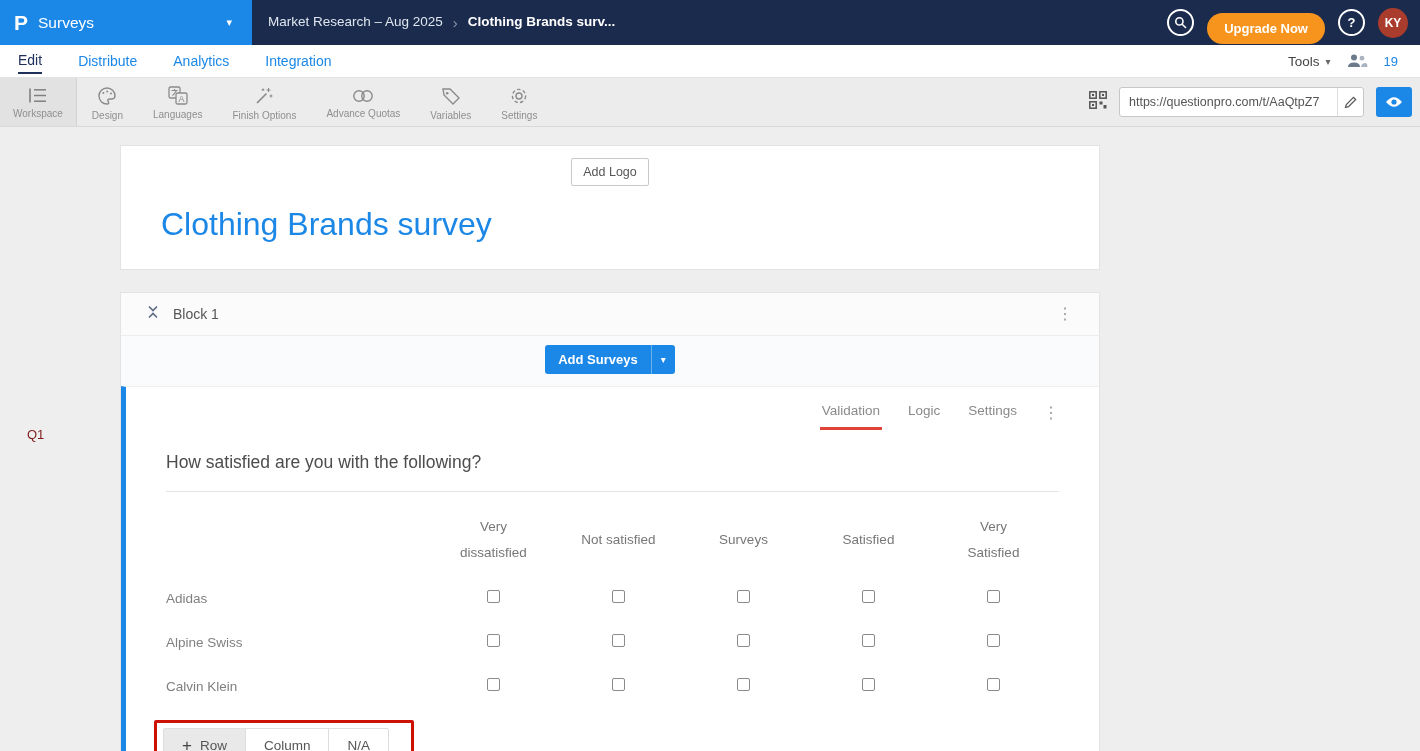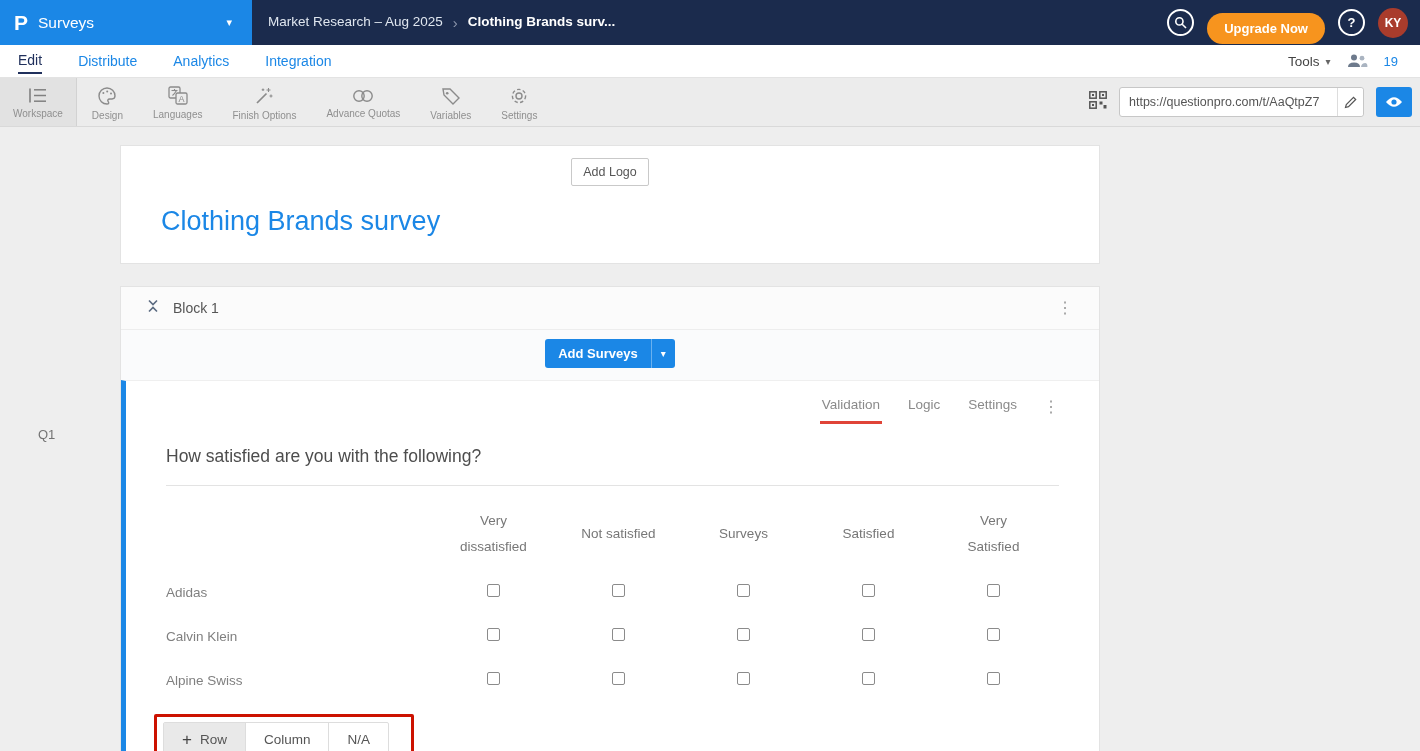--- a/index.html
+++ b/index.html
@@ -38,26 +38,26 @@
   .tool { display:flex; flex-direction:column; align-items:center; justify-content:center; gap:4px; padding:2px 15px 0; }
   .tool.selected { background:#e2e2e2; border-right:1px solid #d2d2d2; padding:2px 13px 0; }
   .tool-label { font-size:10px; color:#8f8f8f; white-space:nowrap; }
   .toolbar-right { margin-left:auto; display:flex; align-items:center; gap:12px; padding-right:8px; }
   .url-wrap { position:relative; width:245px; height:30px; }
   .url-wrap input { width:100%; height:100%; border:1px solid #c7c7c7; border-radius:3px; font-family:inherit; font-size:12.5px; color:#555; padding:0 30px 0 9px; background:#fff; }
   .url-edit { position:absolute; right:1px; top:1px; bottom:1px; width:26px; display:flex; align-items:center; justify-content:center; border-left:1px solid #ddd; background:#fff; border-radius:0 3px 3px 0; }
   .preview { width:36px; height:30px; background:#1b87e6; border:none; border-radius:3px; display:flex; align-items:center; justify-content:center; }
 
   
-  .q-number { position:absolute; left:38px; top:427px; font-size:13px; color:#737373; }
+  .q-number { position:absolute; left:27px; top:427px; font-size:13px; color:#7f1d1d; }
   .survey-col { margin:18px 0 0 120px; width:980px; }
   .card { background:#fff; border:1px solid #e3e3e3; }
   .header-card { padding:12px 40px 26px; }
   .add-logo { display:block; margin:0 auto; background:#fff; border:1px solid #c9c9c9; border-radius:2px; font-family:inherit; font-size:12.5px; color:#555; padding:6px 11px; }
-  .survey-title { margin-top:20px; color:#1b87e6; font-size:27px; font-weight:500; }
+  .survey-title { margin-top:20px; color:#1b87e6; font-size:32px; font-weight:500; }
 
   .block-card { margin-top:22px; border-bottom:none; }
   .block-header { height:43px; display:flex; align-items:center; padding:0 26px; background:#fbfbfb; border-bottom:1px solid #ededed; }
   .block-title { font-size:14px; color:#555; margin-left:14px; }
   .dots { font-size:16px; color:#9a9a9a; line-height:1; }
   .block-header .dots { margin-left:auto; }
 
   .add-q-strip { background:#fafbfc; text-align:center; padding:9px 0 12px; }
   .add-q-btn { display:inline-flex; }
   .add-q-main { background:#1b87e6; color:#fff; font-size:13px; font-weight:bold; padding:7px 13px; border-radius:3px 0 0 3px; }
@@ -276,29 +276,29 @@
         </div>
         <div class="m-row">
           <div class="m-cell m-rowlabel">Adidas</div>
           <div class="m-cell cbc"><span class="cb clickable"></span></div>
           <div class="m-cell cbc"><span class="cb clickable"></span></div>
           <div class="m-cell cbc"><span class="cb clickable"></span></div>
           <div class="m-cell cbc"><span class="cb clickable"></span></div>
           <div class="m-cell cbc"><span class="cb clickable"></span></div>
         </div>
         <div class="m-row">
+          <div class="m-cell m-rowlabel">Alpine Swiss</div>
+          <div class="m-cell cbc"><span class="cb clickable"></span></div>
+          <div class="m-cell cbc"><span class="cb clickable"></span></div>
+          <div class="m-cell cbc"><span class="cb clickable"></span></div>
+          <div class="m-cell cbc"><span class="cb clickable"></span></div>
+          <div class="m-cell cbc"><span class="cb clickable"></span></div>
+        </div>
+        <div class="m-row">
           <div class="m-cell m-rowlabel">Calvin Klein</div>
-          <div class="m-cell cbc"><span class="cb clickable"></span></div>
-          <div class="m-cell cbc"><span class="cb clickable"></span></div>
-          <div class="m-cell cbc"><span class="cb clickable"></span></div>
-          <div class="m-cell cbc"><span class="cb clickable"></span></div>
-          <div class="m-cell cbc"><span class="cb clickable"></span></div>
-        </div>
-        <div class="m-row">
-          <div class="m-cell m-rowlabel">Alpine Swiss</div>
           <div class="m-cell cbc"><span class="cb clickable"></span></div>
           <div class="m-cell cbc"><span class="cb clickable"></span></div>
           <div class="m-cell cbc"><span class="cb clickable"></span></div>
           <div class="m-cell cbc"><span class="cb clickable"></span></div>
           <div class="m-cell cbc"><span class="cb clickable"></span></div>
         </div>
       </div>
 
       <div class="q-footer">
         <div class="annotation">

